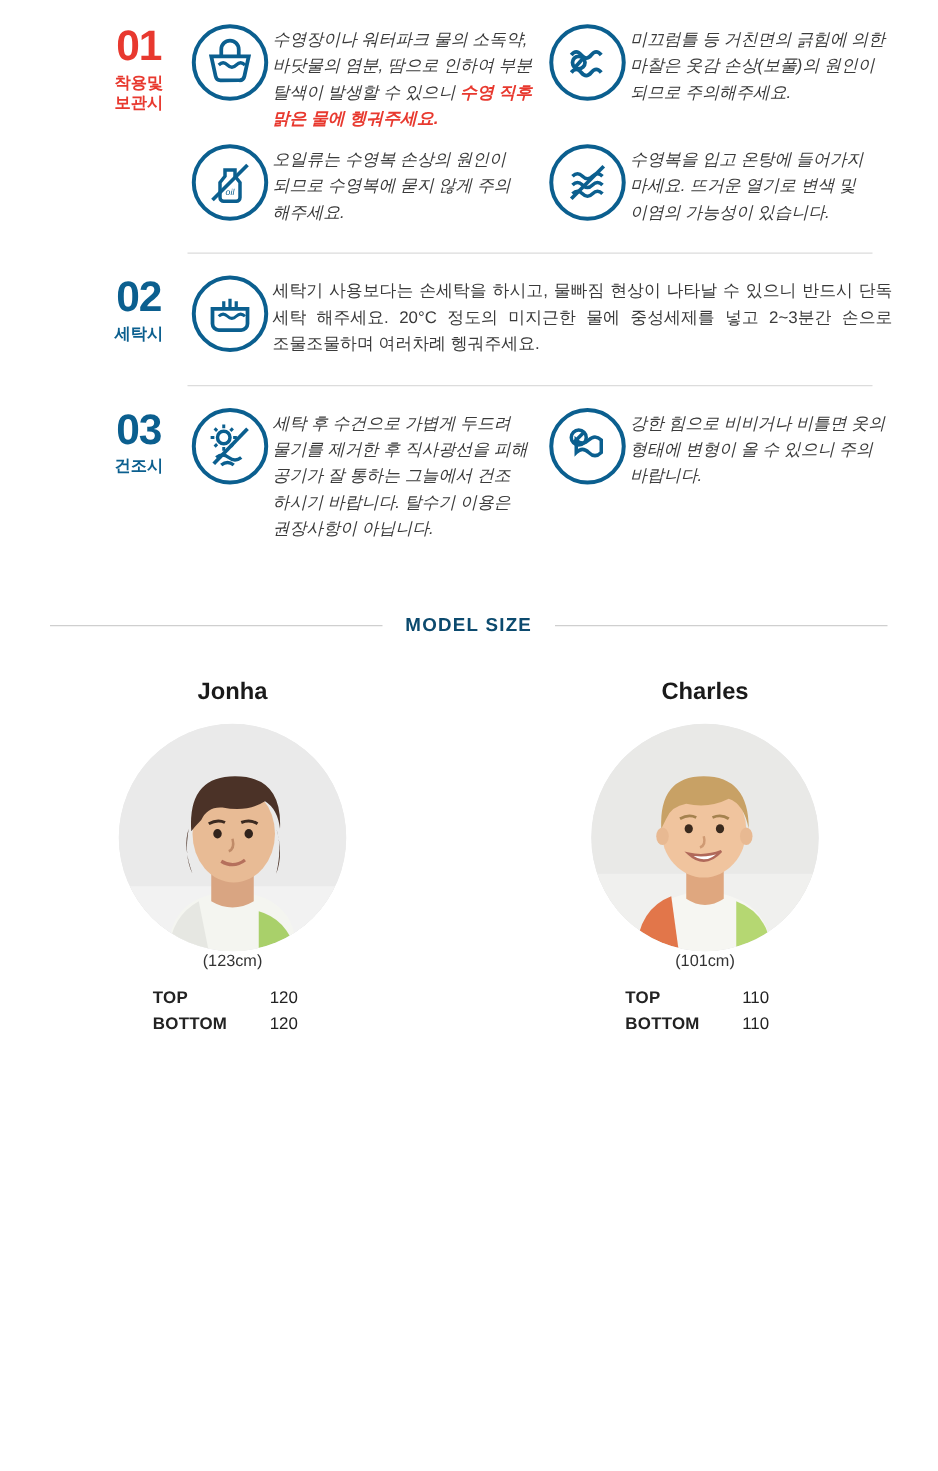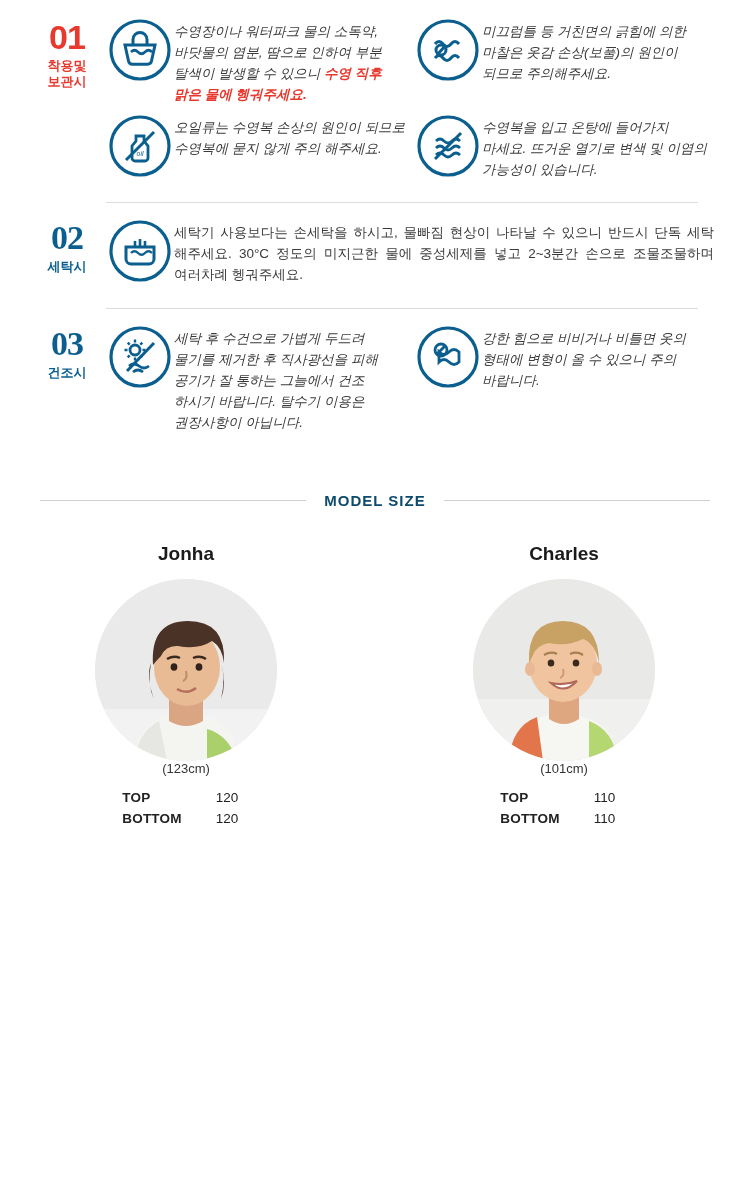--- a/index.html
+++ b/index.html
@@ -14,20 +14,21 @@
     position: relative;
     font-family: "Liberation Sans", sans-serif;
     color: #333333;
     overflow: hidden;
   }
 
   
   .care-wrap {
     position: relative;
     padding: 16px 28px 0 28px;
+    margin-left: 44px;
   }
 
   .care-block {
     display: flex;
     align-items: flex-start;
     position: relative;
   }
 
   .num-col {
     width: 78px;
@@ -41,21 +42,21 @@
     line-height: 1;
     letter-spacing: -1px;
   }
   .num-col .num-label {
     font-size: 13px;
     font-weight: bold;
     line-height: 1.25;
     margin-top: 4px;
   }
   .num-red .num, .num-red .num-label { color: #e8392f; }
-  .num-blue .num, .num-blue .num-label { color: #0b5f8f; font-family: Liberation Serif, serif; }
+  .num-blue .num, .num-blue .num-label { color: #0b5f8f; }
 
   .items-col {
     flex: 1 1 auto;
   }
 
   .row2 {
     display: flex;
   }
   .care-item {
     display: flex;
@@ -243,21 +244,21 @@
     <div class="items-col">
       <div class="care-item full">
         <div class="icon-box">
           <svg width="62" height="62" viewBox="0 0 62 62">
             <circle cx="31" cy="31" r="29" fill="none" stroke="#0b5f8f" stroke-width="3.2"></circle>
             <path d="M17 27 h28 v12 a5 5 0 0 1 -5 5 h-18 a5 5 0 0 1 -5 -5 z" fill="none" stroke="#0b5f8f" stroke-width="3"></path>
             <path d="M26 27 v-6 M31 27 v-8 M36 27 v-6" stroke="#0b5f8f" stroke-width="2.6" fill="none"></path>
             <path d="M22 33 q3.5 -3.5 7 0 t7 0 t7 0" fill="none" stroke="#0b5f8f" stroke-width="2.4"></path>
           </svg>
         </div>
-        <div class="care-text justify">세탁기 사용보다는 손세탁을 하시고, 물빠짐 현상이 나타날 수 있으니 반드시 단독 세탁 해주세요. 30°C 정도의 미지근한 물에 중성세제를 넣고 2~3분간 손으로 조물조물하며 여러차례 헹궈주세요.</div>
+        <div class="care-text justify">세탁기 사용보다는 손세탁을 하시고, 물빠짐 현상이 나타날 수 있으니 반드시 단독 세탁 해주세요. 20°C 정도의 미지근한 물에 중성세제를 넣고 2~3분간 손으로 조물조물하며 여러차례 헹궈주세요.</div>
       </div>
     </div>
   </div>
 
   <div class="divider"></div>
 
   <div class="care-block">
     <div class="num-col num-blue">
       <div class="num">03</div>
       <div class="num-label">건조시</div>

